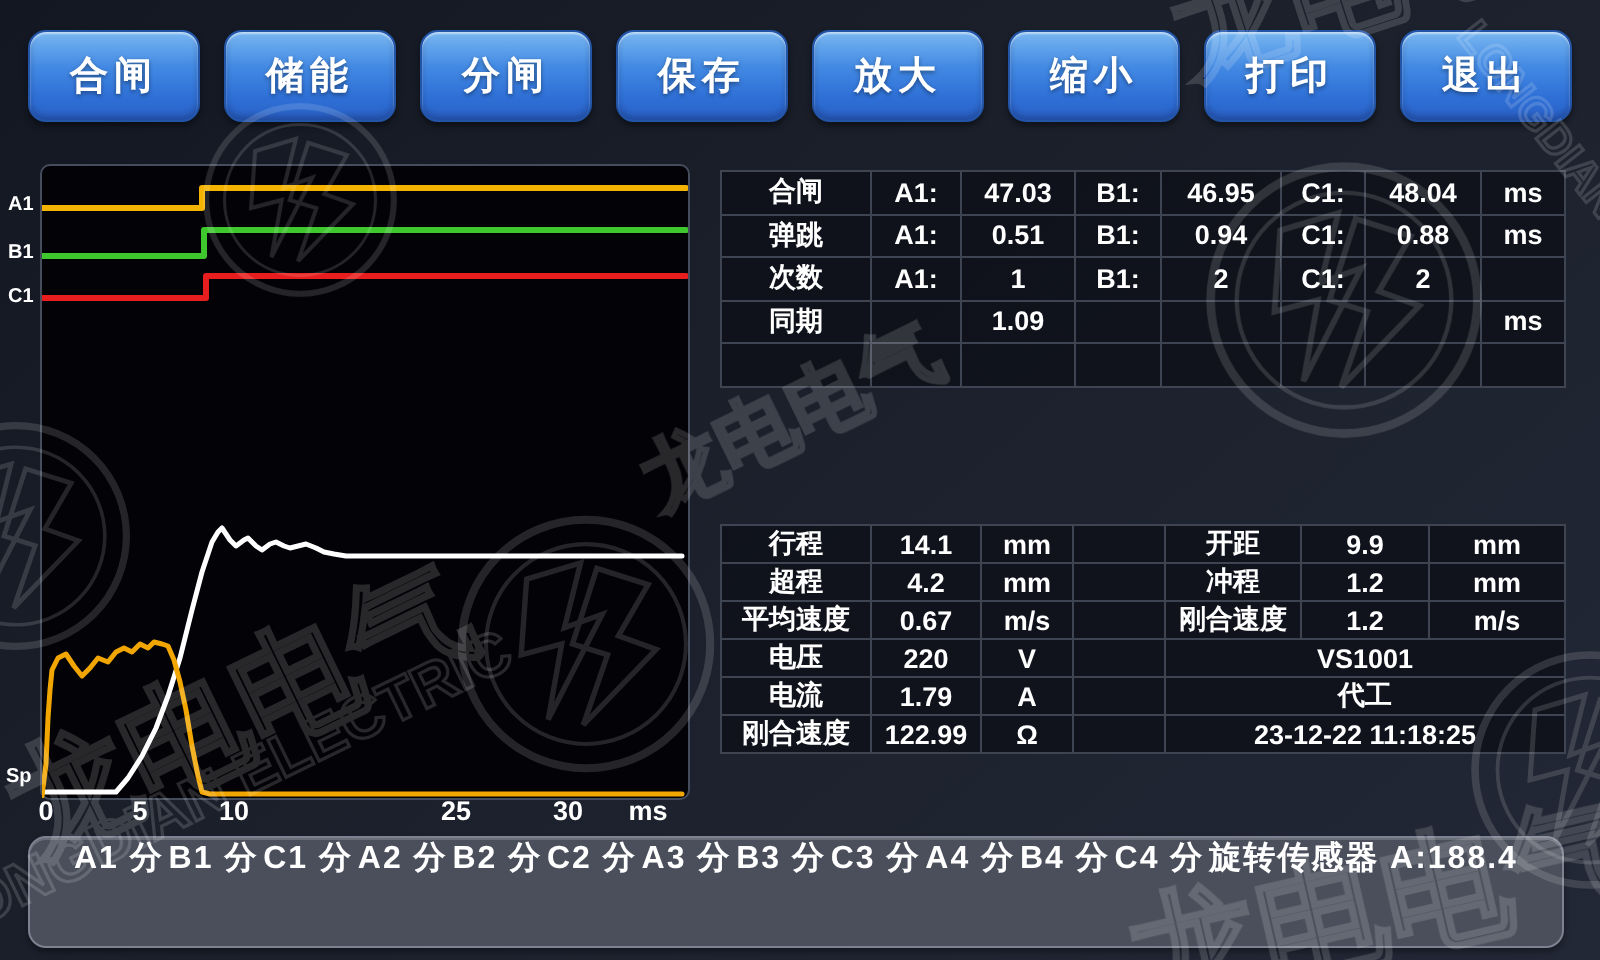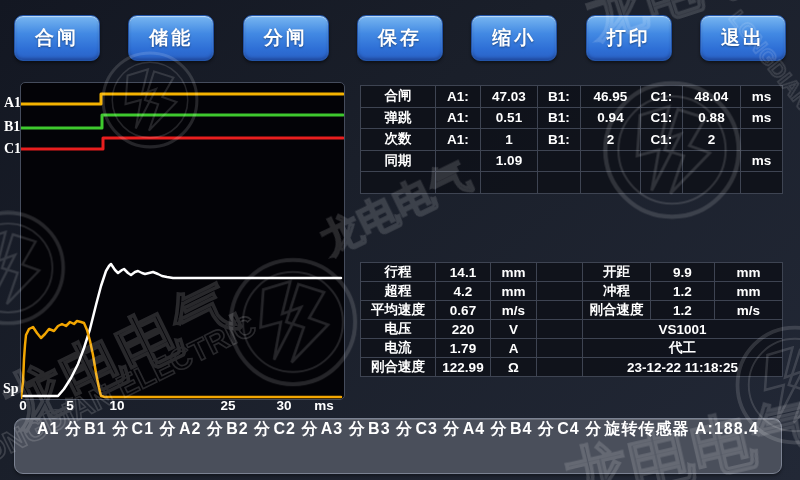--- a/index.html
+++ b/index.html
@@ -19,21 +19,21 @@
     border:1px solid #2254a8;
     box-shadow:inset 0 1px 1px rgba(255,255,255,.55), inset 0 -2px 3px rgba(0,0,40,.25), 0 2px 3px rgba(0,0,0,.45);
     text-shadow:0 1px 2px rgba(0,0,0,.4);cursor:pointer;
   }
   
   .chart-panel{
     position:absolute;left:20px;top:82px;width:323px;height:316px;
     background:#030307;border:1px solid #454c5c;border-radius:5px;box-sizing:content-box;
   }
   .chart-panel svg{position:absolute;left:0;top:0;}
-  .wave-label{position:absolute;left:4px;font-size:14px;font-weight:bold;color:#fff;line-height:15px;font-family:Liberation Serif, serif;}
+  .wave-label{position:absolute;left:4px;font-size:10px;font-weight:bold;color:#fff;line-height:15px;}
   .x-axis{position:absolute;left:0;top:398px;width:800px;height:16px;}
   .x-axis span{position:absolute;top:0;transform:translateX(-50%);font-size:13.5px;font-weight:bold;color:#fff;white-space:nowrap;}
   
   table.t{position:absolute;left:360px;border-collapse:collapse;table-layout:fixed;}
   table.t td{
     border:1px solid #3e4452;background:rgba(14,16,23,.82);
     font-size:13.5px;font-weight:bold;color:#fff;text-align:center;
     padding:0;white-space:nowrap;overflow:hidden;
   }
   .t1{top:85px;width:422px;}
@@ -54,20 +54,21 @@
 </head>
 <body>
 
 <div class="screen">
 
   <div class="toolbar">
       <div class="btn">合闸</div>
       <div class="btn">储能</div>
       <div class="btn">分闸</div>
       <div class="btn">保存</div>
+      <div class="btn">放大</div>
       <div class="btn">缩小</div>
       <div class="btn">打印</div>
       <div class="btn">退出</div>
     </div>
 
   <span class="wave-label" style="top:95px">A1</span>
   <span class="wave-label" style="top:119px">B1</span>
   <span class="wave-label" style="top:141px">C1</span>
   <span class="wave-label" style="top:381px;left:3px">Sp</span>
 

